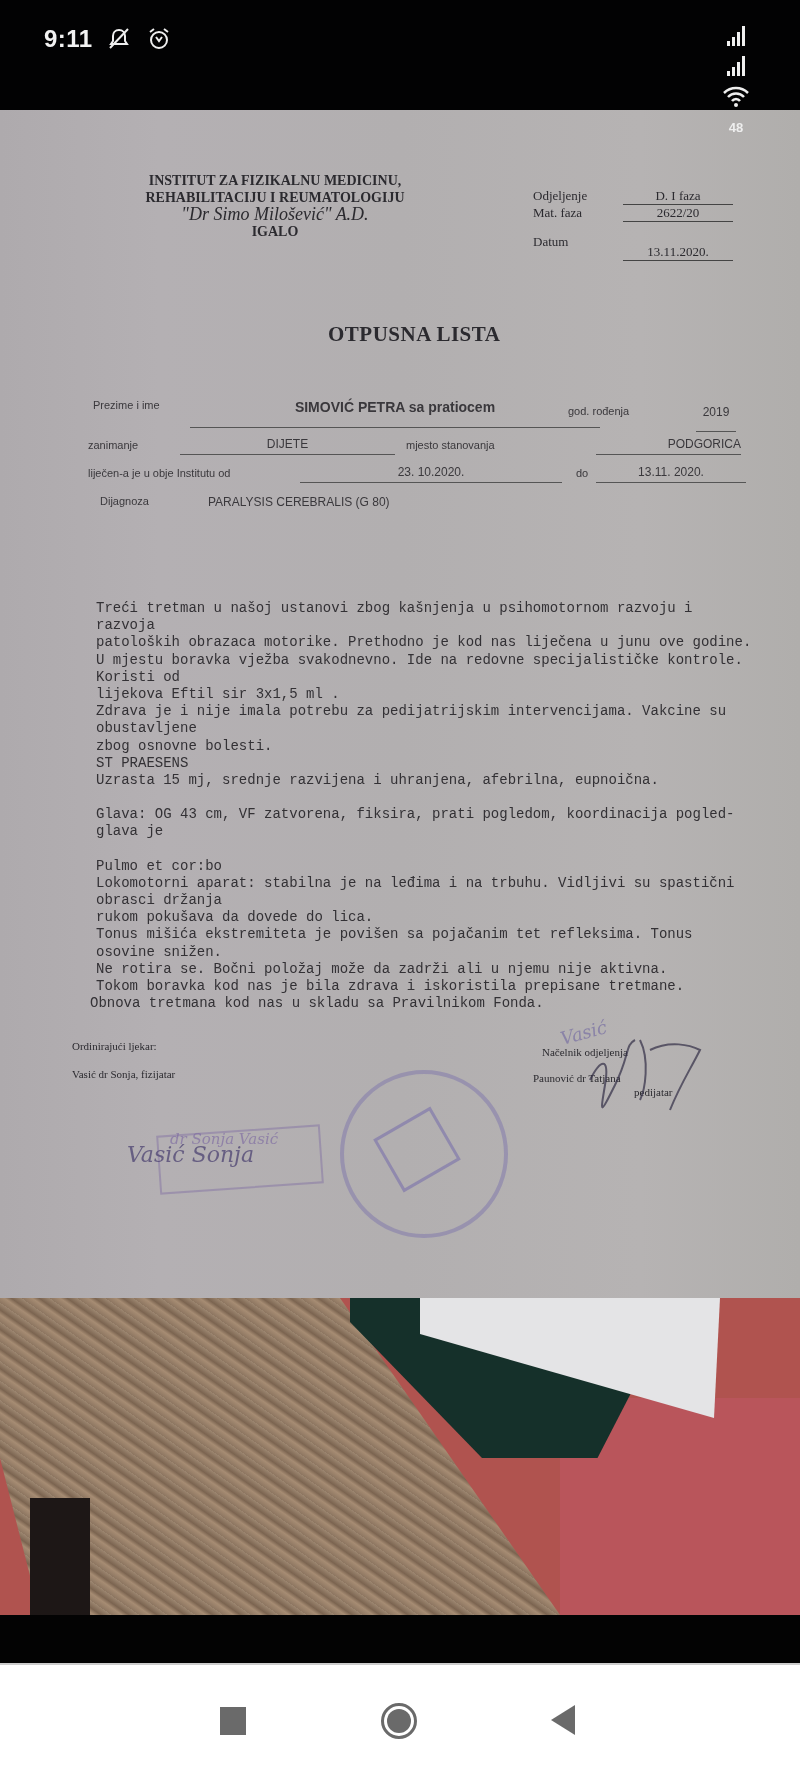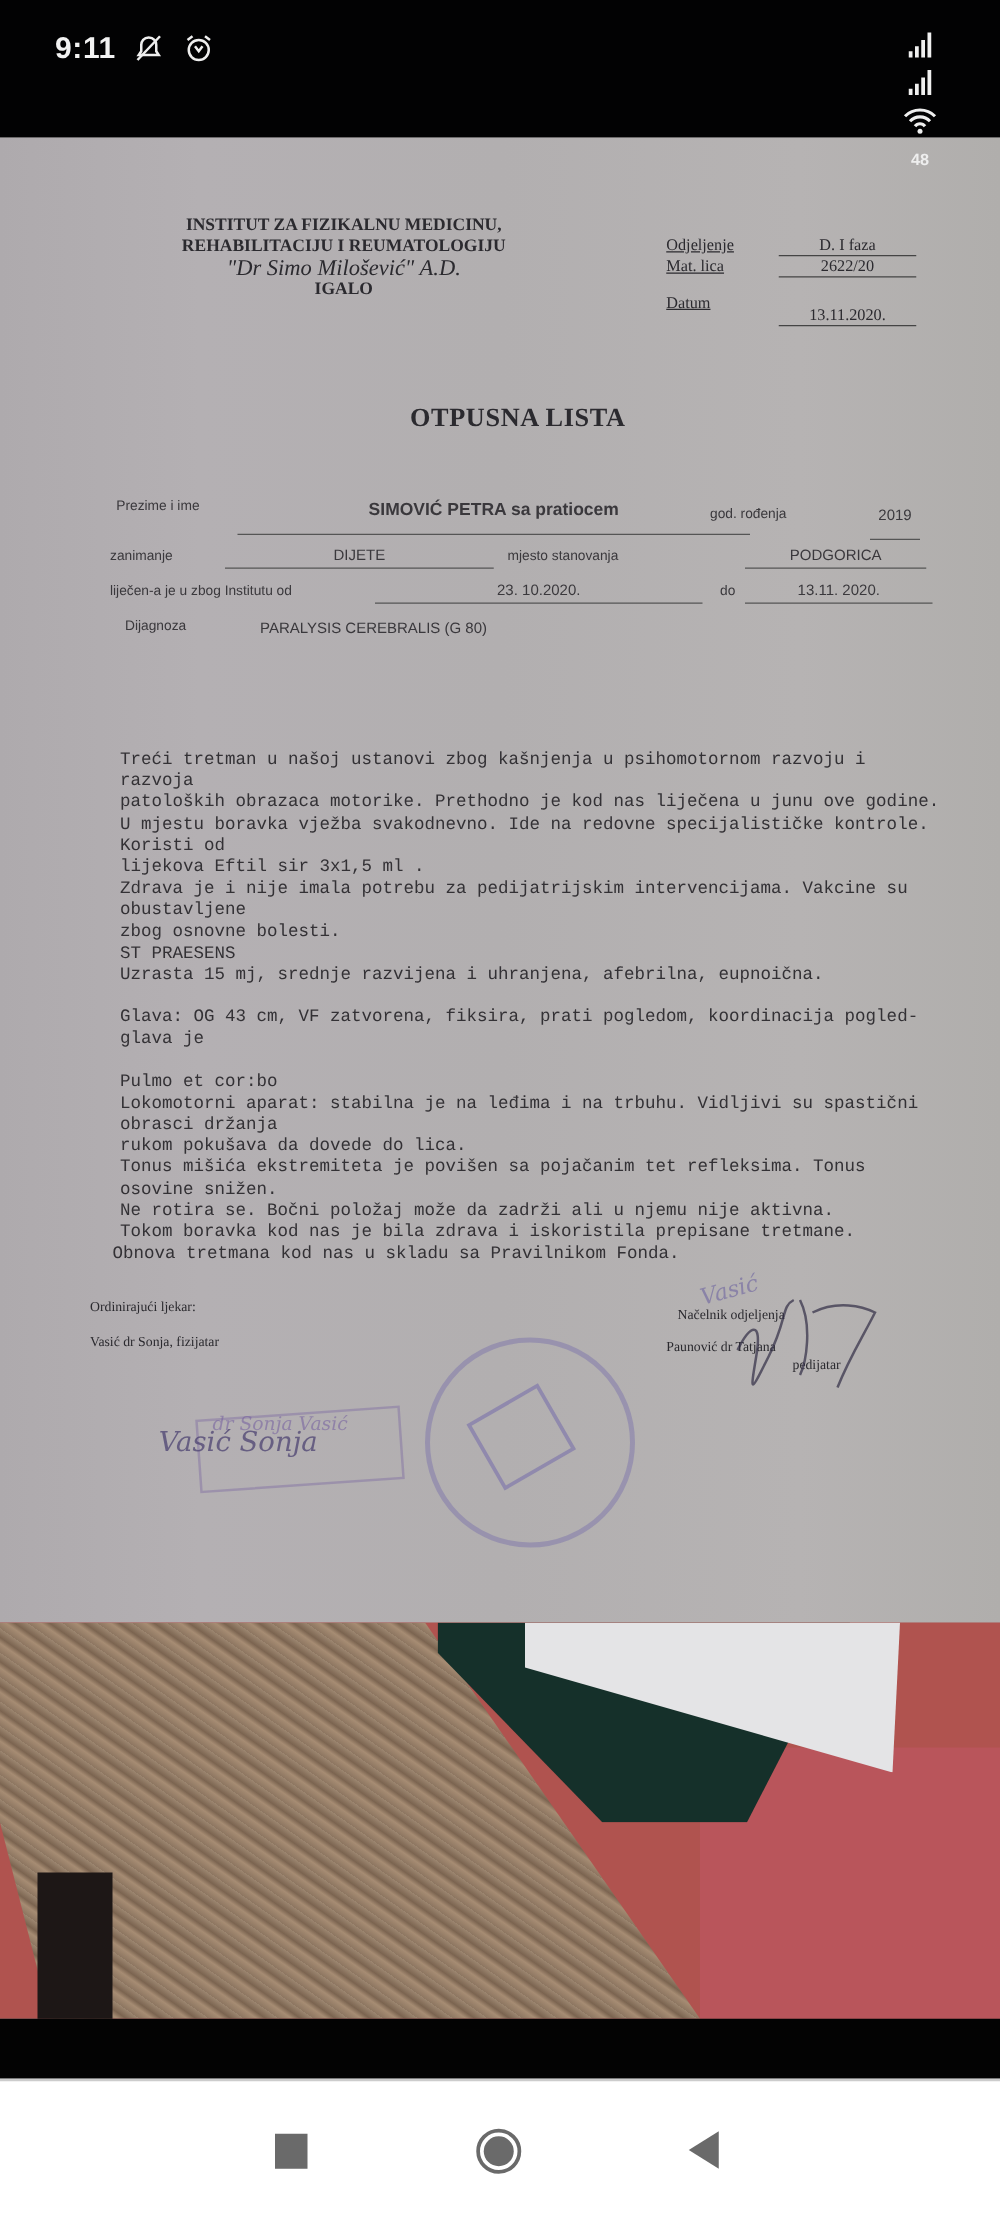--- a/index.html
+++ b/index.html
@@ -17,21 +17,21 @@
 
   .photo{position:absolute;left:0;top:110px;width:800px;height:1698px;overflow:hidden;background:#a9a6a8;}
   .paper{position:absolute;left:0;top:0;width:800px;height:1188px;background:linear-gradient(90deg,#aeaaad 0%,#b4b0b3 20%,#b2afb0 50%,#b6b3b3 80%,#b0aeac 100%);}
   .doc-text{position:absolute;color:#2b2a2f;}
   .serif{font-family:"Liberation Serif",serif;}
   .sans{font-family:"Liberation Sans",sans-serif;}
   .inst{left:105px;top:62px;font-size:14px;font-weight:bold;line-height:17px;text-align:center;width:340px;}
   .inst .italic{font-style:italic;font-weight:normal;font-size:18px;}
   .meta{left:533px;top:78px;font-size:13px;width:210px;}
   .meta .row{position:relative;height:17px;}
-  .meta .lbl{position:absolute;left:0;text-decoration:underline;}
+  .meta .lbl{position:absolute;left:0;}
   .meta .val{position:absolute;left:90px;width:110px;text-align:center;border-bottom:1px solid #444;}
   .title{left:328px;top:212px;font-size:21px;font-weight:bold;letter-spacing:0.5px;}
   .form{position:absolute;left:88px;top:285px;width:660px;font-size:11px;color:#3a383c;}
   .frow{position:absolute;left:0;width:660px;height:24px;}
   .fl{position:absolute;font-size:11px;}
   .fv{position:absolute;text-align:center;border-bottom:1px solid #555;font-size:12px;padding-bottom:3px;}
   .body-text{left:96px;top:490px;width:660px;font-size:14px;line-height:17.2px;color:#333135;font-family:Liberation Mono, monospace;}
   .body-text p{margin:0;}
   .body-text .gap{height:17px;}
   .sig-area{position:absolute;left:0;top:920px;width:800px;height:260px;}
@@ -104,21 +104,21 @@
       <div class="italic">"Dr Simo Milošević" A.D.</div>
       <div>IGALO</div>
     </div>
 
     <div class="doc-text serif meta">
       <div class="row">
         <span class="lbl">Odjeljenje</span>
         <span class="val">D. I faza</span>
       </div>
       <div class="row">
-        <span class="lbl">Mat. lica</span>
+        <span class="lbl">Mat. faza</span>
         <span class="val">2622/20</span>
       </div>
       <div class="row" style="margin-top:12px;height:26px;">
         <span class="lbl">Datum</span>
         <span class="val" style="top:10px">13.11.2020.</span>
       </div>
     </div>
 
     <div class="doc-text serif title">OTPUSNA LISTA</div>
 
@@ -126,24 +126,24 @@
       <div class="frow" style="top:0">
         <span class="fl" style="left:5px;top:4px">Prezime i ime</span>
         <span class="fv" style="left:102px;top:4px;width:410px;font-weight:bold;font-size:14px;padding-bottom:12px">SIMOVIĆ PETRA sa pratiocem</span>
         <span class="fl" style="left:480px;top:10px">god. rođenja</span>
         <span class="fv" style="left:608px;top:10px;width:40px;padding-bottom:12px">2019</span>
       </div>
       <div class="frow" style="top:40px">
         <span class="fl" style="left:0;top:4px">zanimanje</span>
         <span class="fv" style="left:92px;top:2px;width:215px">DIJETE</span>
         <span class="fl" style="left:318px;top:4px">mjesto stanovanja</span>
-        <span class="fv" style="left:508px;top:2px;width:145px;text-align:center">PODGORICA</span>
+        <span class="fv" style="left:508px;top:2px;width:145px;text-align:right">PODGORICA</span>
       </div>
       <div class="frow" style="top:68px">
-        <span class="fl" style="left:0;top:4px">liječen-a je u zbog Institutu od</span>
+        <span class="fl" style="left:0;top:4px">liječen-a je u obje Institutu od</span>
         <span class="fv" style="left:212px;top:2px;width:262px">23. 10.2020.</span>
         <span class="fl" style="left:488px;top:4px">do</span>
         <span class="fv" style="left:508px;top:2px;width:150px">13.11. 2020.</span>
       </div>
       <div class="frow" style="top:96px">
         <span class="fl" style="left:12px;top:4px">Dijagnoza</span>
         <span class="fl" style="left:120px;top:4px;font-size:12px">PARALYSIS CEREBRALIS (G 80)</span>
       </div>
     </div>
 

